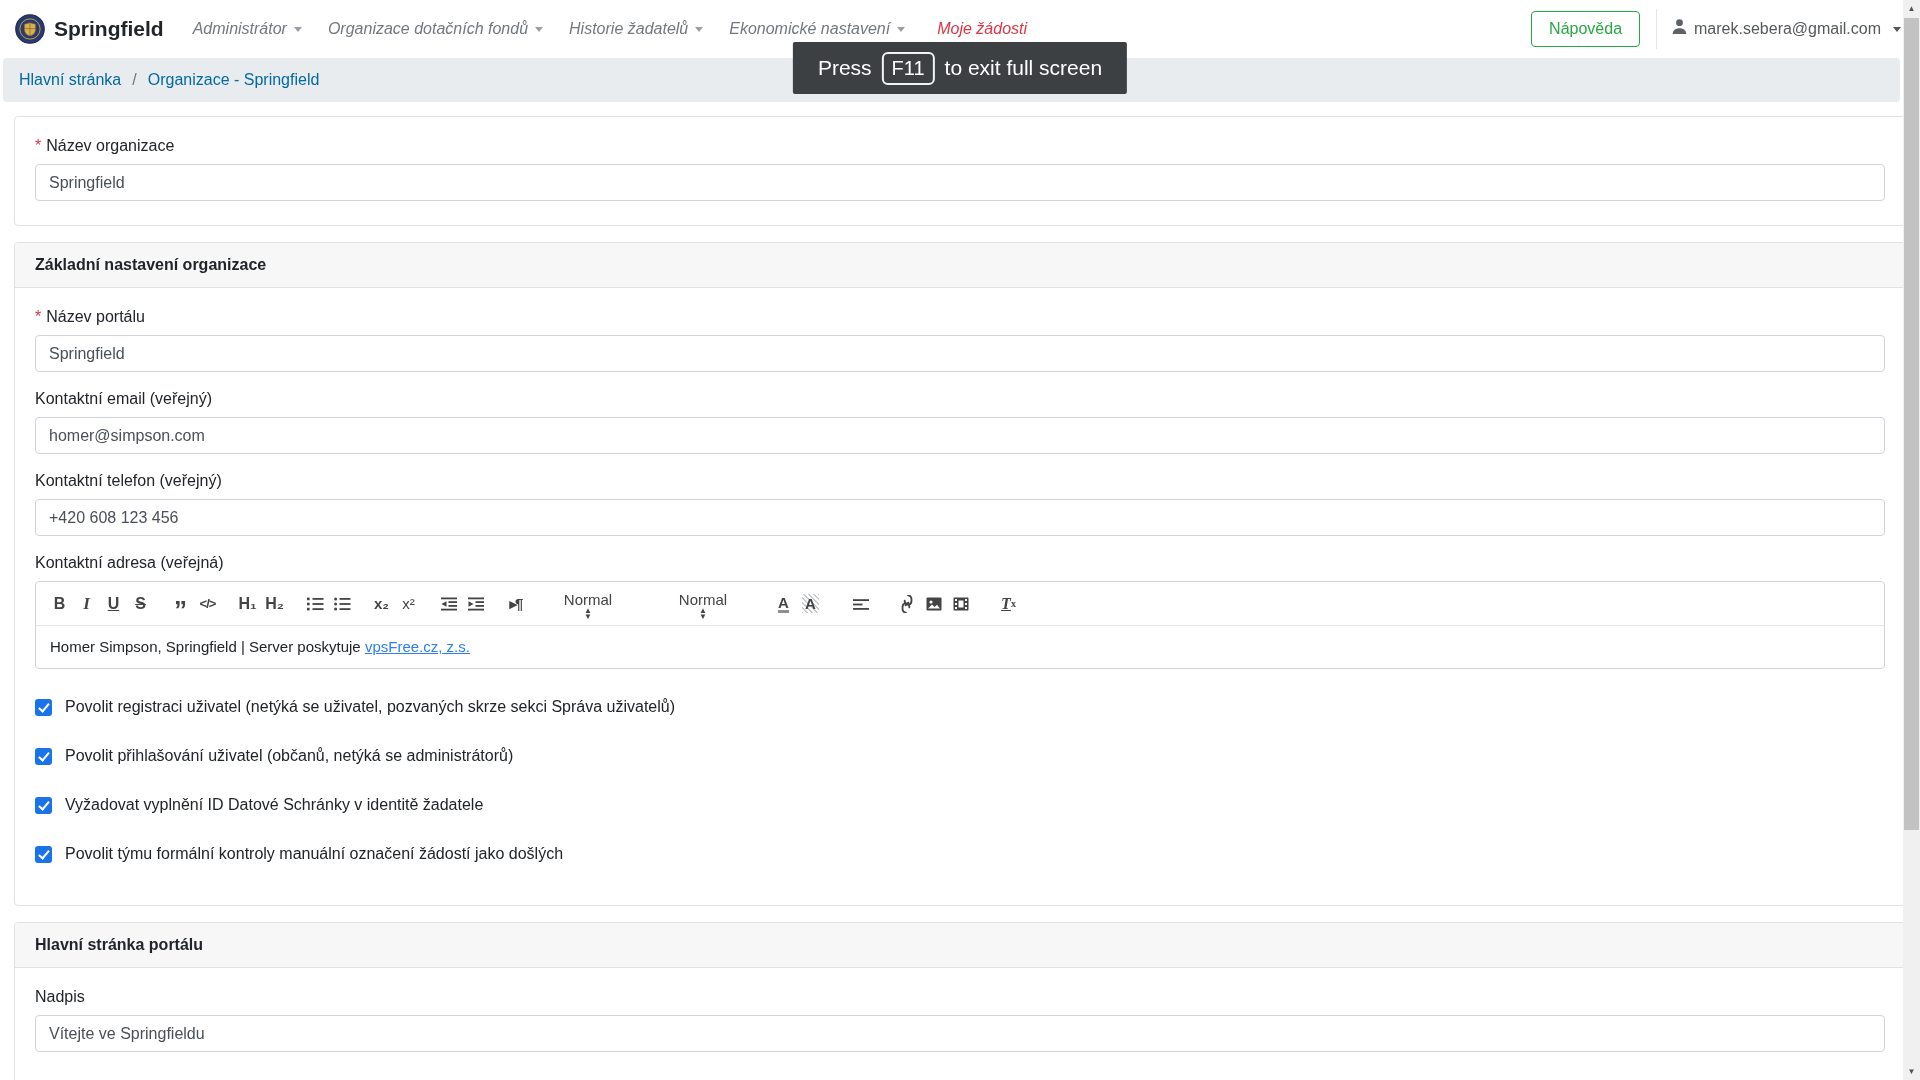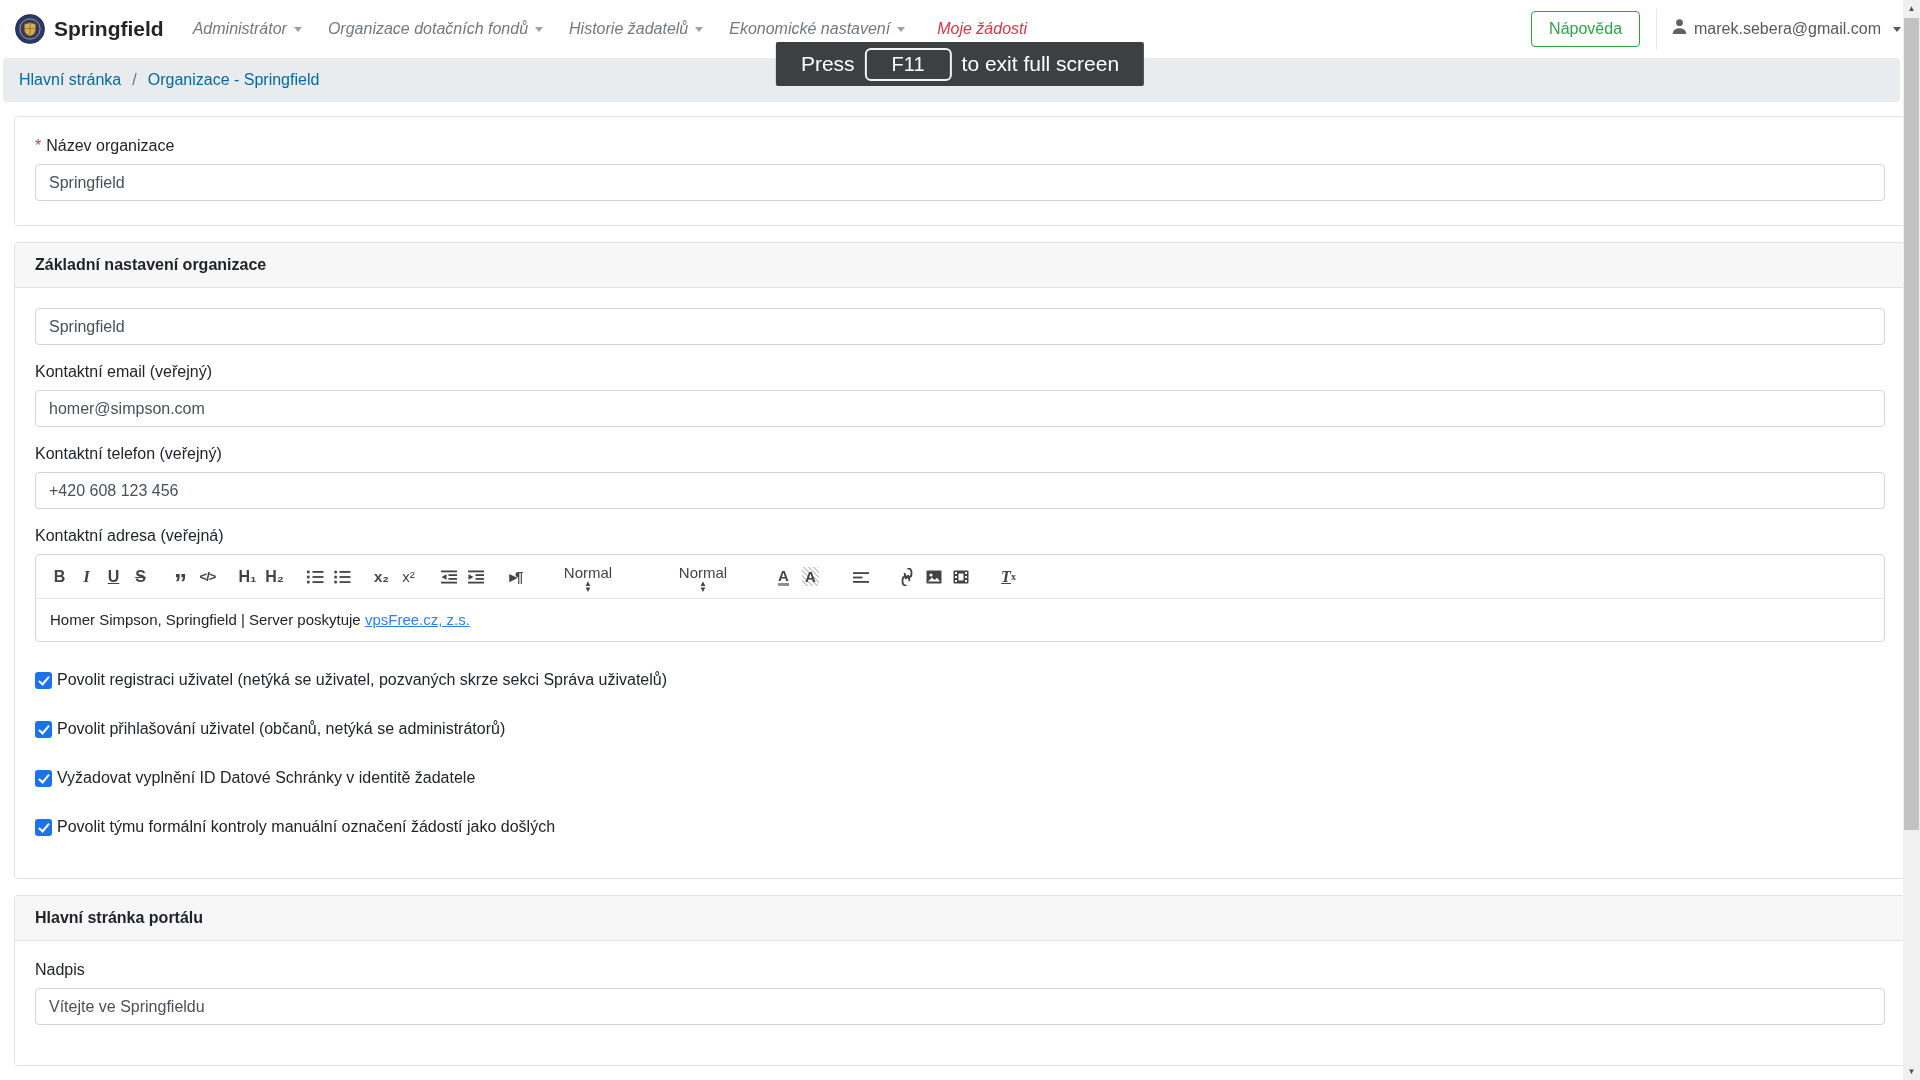--- a/index.html
+++ b/index.html
@@ -40,25 +40,25 @@
   .breadcrumb {
     margin:1px 20px 0 3px; background:#e9ecef; border-radius:4px;
     padding:13px 16px; font-size:16px; display:flex; align-items:center;
   }
   .breadcrumb a { color:#0369a1; text-decoration:none; cursor:pointer; }
   .breadcrumb .sep { color:#6c757d; padding:0 11px; }
 
   
   .toast {
     position:absolute; top:42px; left:50%; transform:translateX(-50%); z-index:50;
-    background:#3c4043; color:#fff; height:44px; display:flex; align-items:center;
+    background:#3c4043; color:#fff; height:52px; display:flex; align-items:center;
     padding:0 25px; font-size:21px; border-radius:2px; white-space:nowrap;
   }
   .toast .keycap {
-    border:2px solid #f1f3f4; border-radius:6px; padding:3px 25px; margin:0 10px; font-size:20px;
+    border:2px solid #f1f3f4; border-radius:6px; padding:3px 8px; margin:0 10px; font-size:20px;
   }
 
   
   .card { margin:14px 14px 16px 14px; border:1px solid #dfe3e7; border-radius:4px; background:#fff; }
   .card-header {
     background:#f7f7f8; border-bottom:1px solid #dfe3e7; border-radius:4px 4px 0 0;
     padding:13px 20px; font-size:16px; font-weight:700; color:#212529;
   }
   .card-body { padding:20px 20px 24px 20px; }
   .card-body.settings { padding-bottom:42px; }
@@ -100,21 +100,21 @@
     display:flex; align-items:center; justify-content:space-between; width:92px; height:25px;
     background:none; border:none; cursor:pointer; color:#444; font-size:15px; font-family:inherit; padding:0 2px;flex-direction:column;
   }
   .updown { display:flex; flex-direction:column; line-height:6px; font-size:8px; color:#444; }
   .updown::before { content:"▲"; }
   .updown::after { content:"▼"; }
   .ql-content { padding:12px 14px 13px 14px; font-size:15px; color:#212529; min-height:38px; }
   .ql-content a { color:#2d7ef7; text-decoration:underline; cursor:pointer; }
 
   
-  .check-row { display:flex; align-items:center; gap:5px; margin-top:31px; font-size:16px; cursor:pointer; }
+  .check-row { display:flex; align-items:center; gap:13px; margin-top:31px; font-size:16px; cursor:pointer; }
   .check-row:first-of-type { margin-top:29px; }
   .checkbox {
     width:17px; height:17px; flex:0 0 17px; background:#1a73e8; border-radius:3px; position:relative; cursor:pointer;
   }
   .checkbox::after {
     content:""; position:absolute; left:5.5px; top:2px; width:4px; height:9px;
     border:solid #fff; border-width:0 2px 2px 0; transform:rotate(40deg);
   }
 
   
@@ -193,20 +193,21 @@
     <label class="form-label"><span class="req">*</span><span>Název organizace</span></label>
     <input class="form-control" type="text" value="Springfield" style="">
   </div>
 </div>
 
 <div class="card">
   <div class="card-header">Základní nastavení organizace</div>
   <div class="card-body settings">
 
     <div class="form-group">
+      <label class="form-label"><span class="req">*</span><span>Název portálu</span></label>
       <input class="form-control" type="text" value="Springfield" style="">
     </div>
 
     <div class="form-group">
       <label class="form-label">Kontaktní email (veřejný)</label>
       <input class="form-control" type="text" value="homer@simpson.com" style="">
     </div>
 
     <div class="form-group">
       <label class="form-label">Kontaktní telefon (veřejný)</label>

